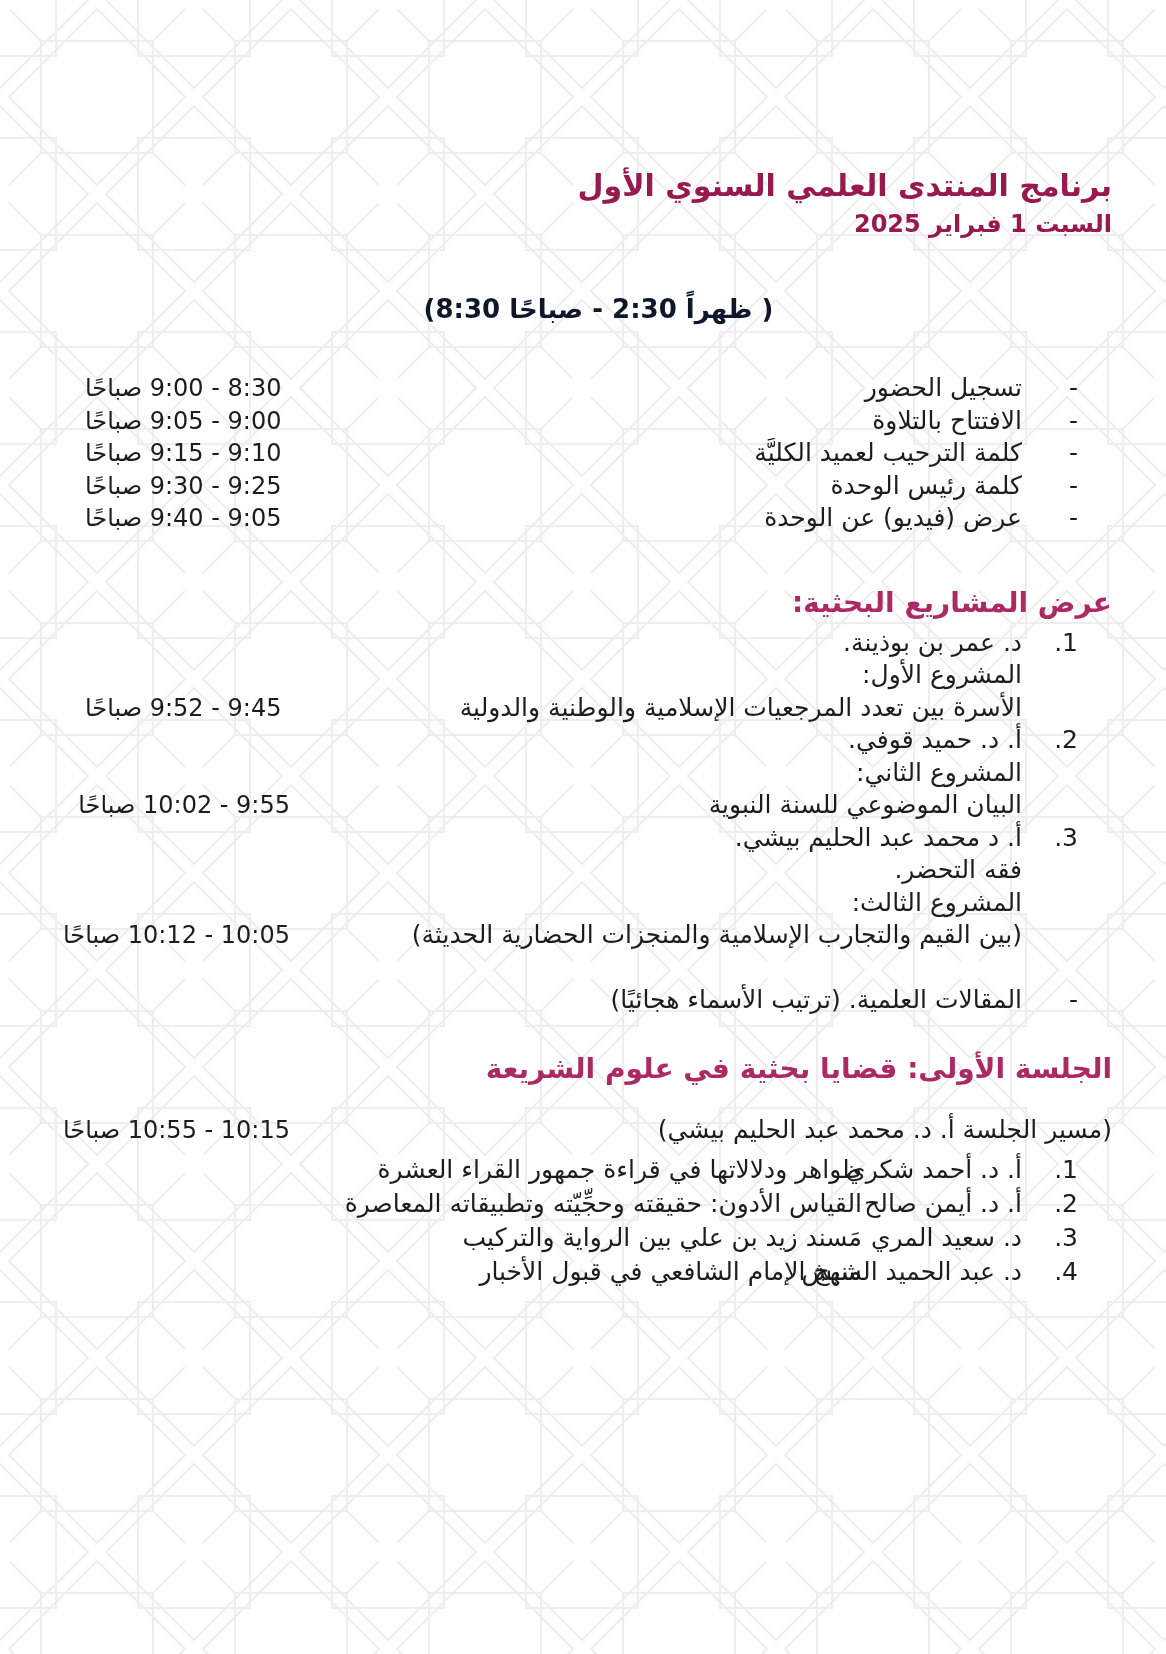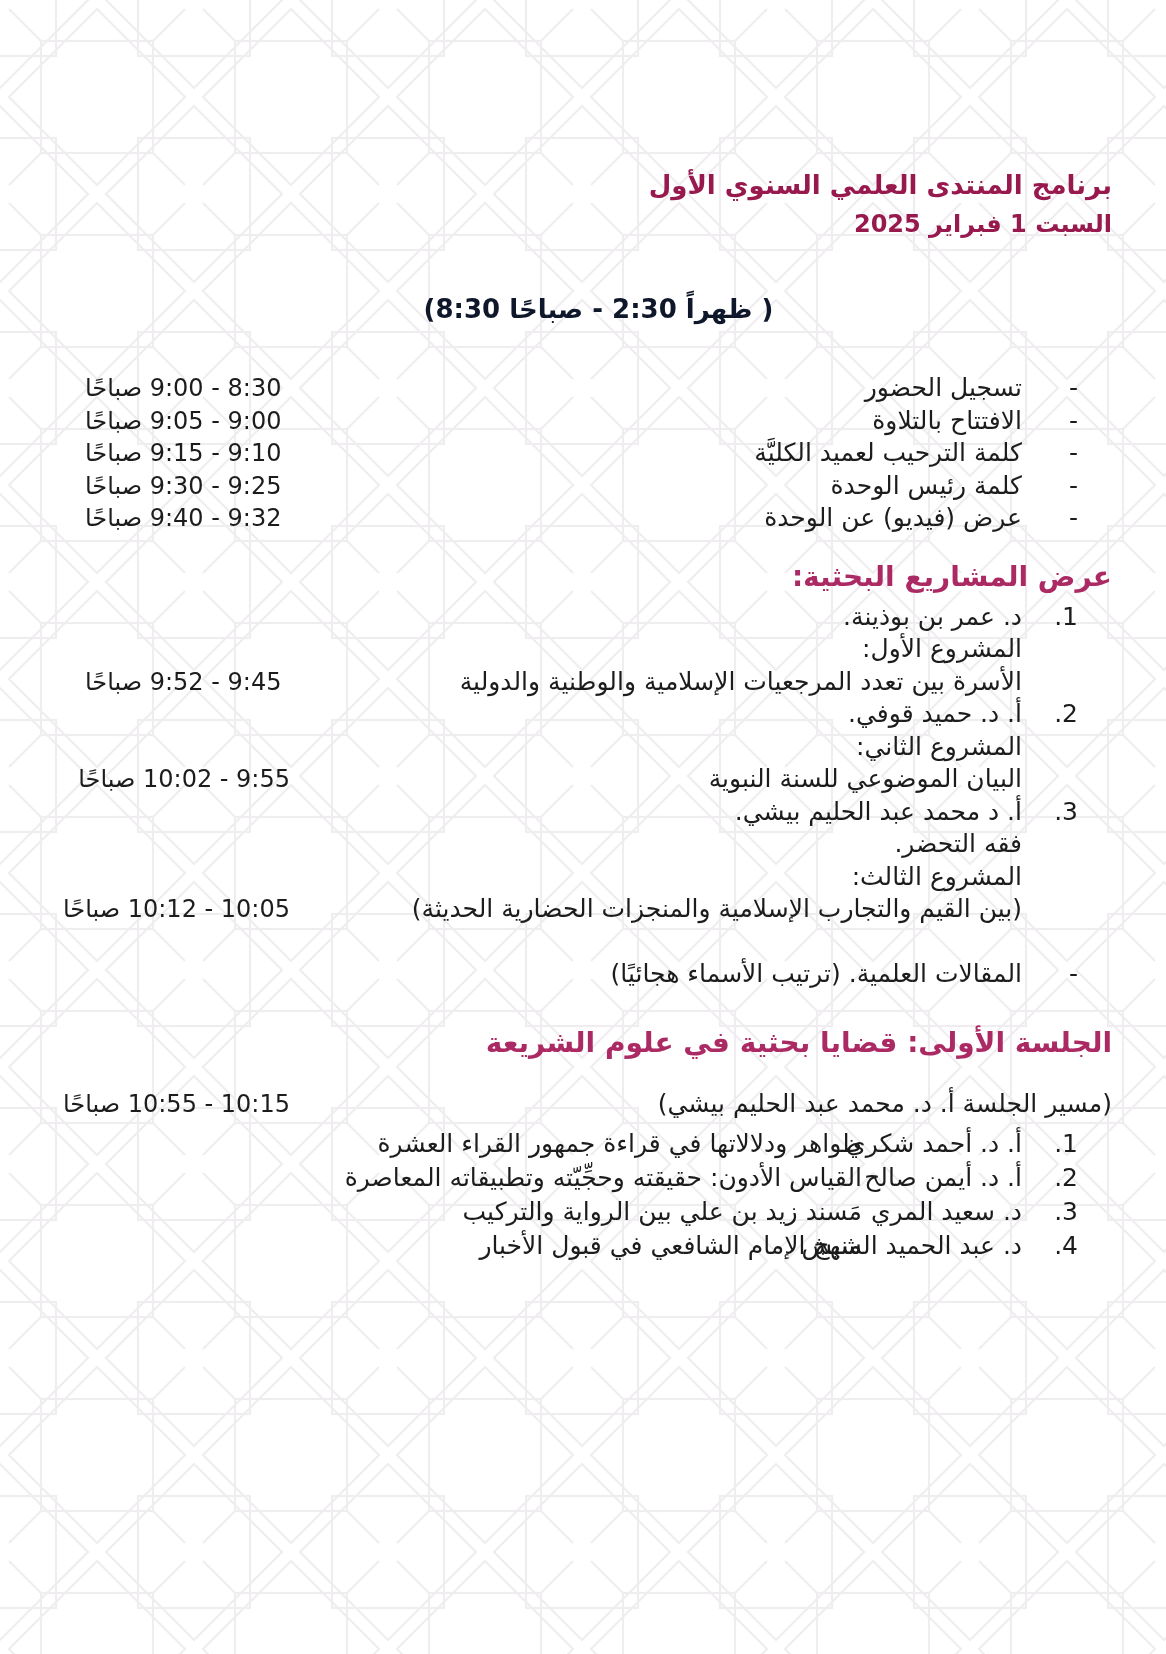--- a/index.html
+++ b/index.html
@@ -18,37 +18,37 @@
   }
   .page {
     position: relative; z-index: 1;
     direction: rtl;
     padding: 0 54px 0 85px;
     box-sizing: border-box;
     width: 1166px; height: 1654px;
   }
   
   .title-block { margin-top: 166px; text-align: right; }
-  .title-l1 { font-size: 26px; line-height: 39px; font-weight: bold; color: #97194E; }
+  .title-l1 { font-size: 30px; line-height: 39px; font-weight: bold; color: #97194E; }
   .title-l2 { font-size: 24px; line-height: 38px; font-weight: bold; color: #97194E; }
   .title-l3 { font-size: 26px; line-height: 37px; font-weight: bold; color: #0f172a;
               direction: ltr; text-align: center; margin-top: 48px; }
   
   .row { display: flex; align-items: baseline; }
   .marker { width: 56px; flex: 0 0 56px; text-align: right; }
   .label { flex: 1; text-align: right; }
   .time  { width: 205px; flex: 0 0 205px; text-align: left; font-size: 24px; white-space: nowrap; }
   .indent-row { padding-right: 90px; }
   .marker-row { padding-right: 34px; }
   
   .agenda { margin-top: 44px; font-size: 25px; line-height: 32.5px; }
   
   .sec-header { font-size: 28px; line-height: 36px; font-weight: bold; color: #AC2A64;
                 text-align: right; margin: 0; }
-  .sec-header-1 { margin-top: 24px; }
+  .sec-header-1 { margin-top: 50px; }
   .sec-header-2 { margin-top: 35px; }
   
   .projects { margin-top: 6px; font-size: 25px; line-height: 32.5px; }
   .articles-row { margin-top: 32px; font-size: 25px; line-height: 32.5px; }
   
   .moderator-row { margin-top: 26px; font-size: 25px; line-height: 33px; }
   .session-list { margin-top: 6px; font-size: 25px; line-height: 34px; }
   .speaker { width: 160px; flex: 0 0 160px; text-align: right; white-space: nowrap; }
   .paper { flex: 1; text-align: right; }
 </style>
@@ -101,21 +101,21 @@
       <span class="time">9:10 - 9:15 صباحًا</span>
     </div>
     <div class="row marker-row">
       <span class="marker">-</span>
       <span class="label">كلمة رئيس الوحدة</span>
       <span class="time">9:25 - 9:30 صباحًا</span>
     </div>
     <div class="row marker-row">
       <span class="marker">-</span>
       <span class="label">عرض (فيديو) عن الوحدة</span>
-      <span class="time">9:32 - 9:40 صباحًا</span>
+      <span class="time">9:05 - 9:40 صباحًا</span>
     </div>
   </section>
 
   <h2 class="sec-header sec-header-1">عرض المشاريع البحثية:</h2>
 
   <section class="projects">
 
     <div class="row marker-row">
       <span class="marker">1.</span>
       <span class="label">د. عمر بن بوذينة.</span>

